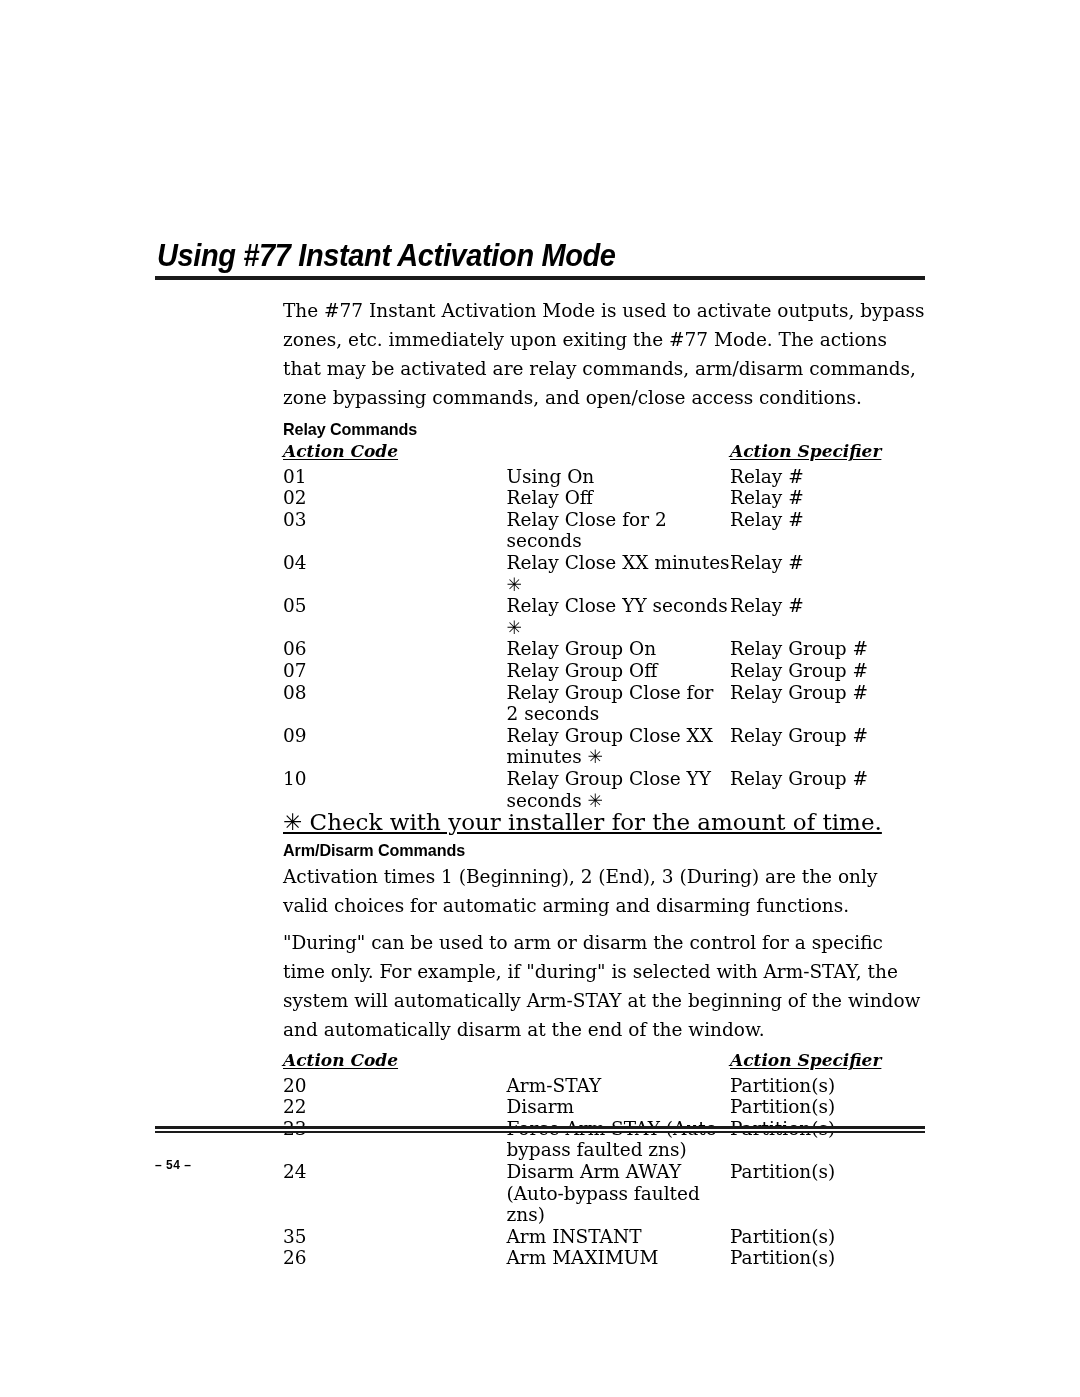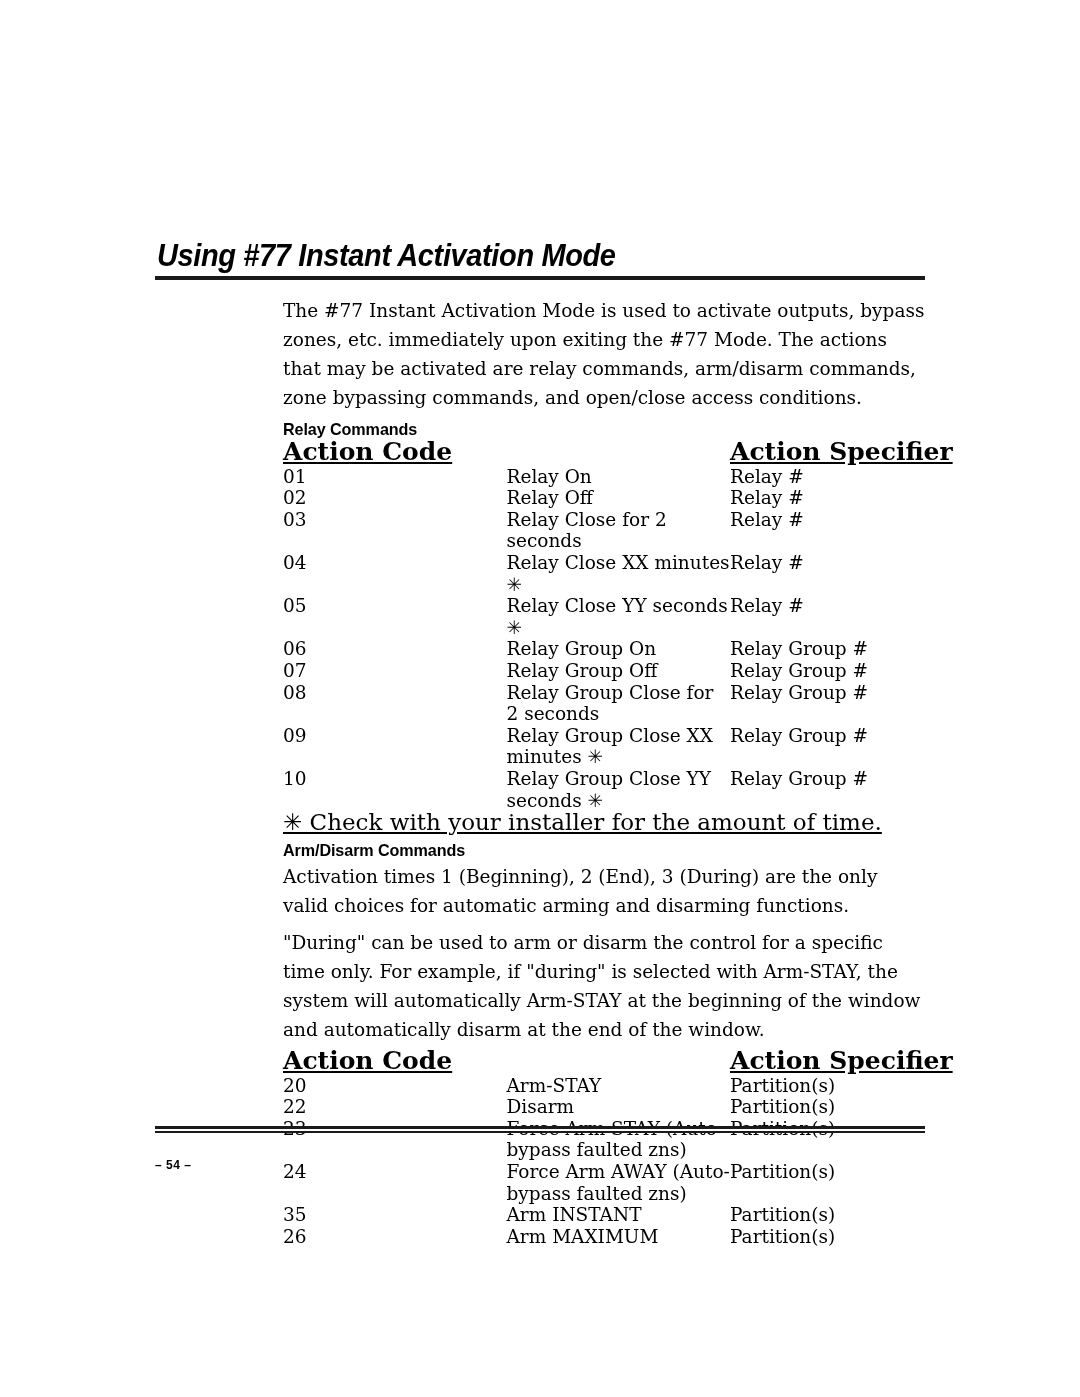--- a/index.html
+++ b/index.html
@@ -88,23 +88,24 @@
     padding: 0;
     text-align: left;
     vertical-align: baseline;
     line-height: 21.6px;
     font-weight: normal;
   }
   table.cmd-table th {
     font-weight: bold;
     text-decoration: underline;
     text-underline-offset: 2px;
-    font-size: 25px;
+    font-size: 17px;
     padding-bottom: 3px;
     white-space: nowrap;
+    font-style: italic;
   }
   th.col-code   { width: 447px; }
   th.col-spec   { width: 198px; padding-left: 0; }
 
   td.cell-code  { width: 52px; white-space: nowrap; margin-top: 26px; }
   td.cell-desc  { width: 395px; }
   td.cell-spec  { width: 198px; padding-left: 30px; white-space: nowrap; }
 
   .footnote {
     font-family: "DejaVu Serif", serif;
@@ -162,21 +163,21 @@
     <table class="cmd-table">
       <thead>
         <tr>
           <th class="col-code" colspan="2">Action Code</th>
           <th class="col-spec">Action Specifier</th>
         </tr>
       </thead>
       <tbody>
         <tr>
           <td class="cell-code">01</td>
-          <td class="cell-desc">Relay On</td>
+          <td class="cell-desc">Using On</td>
           <td class="cell-spec">Relay #</td>
         </tr>
         <tr>
           <td class="cell-code">02</td>
           <td class="cell-desc">Relay Off</td>
           <td class="cell-spec">Relay #</td>
         </tr>
         <tr>
           <td class="cell-code">03</td>
           <td class="cell-desc">Relay Close for 2 seconds</td>
@@ -248,21 +249,21 @@
           <td class="cell-desc">Disarm</td>
           <td class="cell-spec">Partition(s)</td>
         </tr>
         <tr>
           <td class="cell-code">23</td>
           <td class="cell-desc">Force Arm STAY (Auto-bypass faulted zns)</td>
           <td class="cell-spec">Partition(s)</td>
         </tr>
         <tr>
           <td class="cell-code">24</td>
-          <td class="cell-desc">Force Arm AWAY (Auto-bypass faulted zns)</td>
+          <td class="cell-desc">Disarm Arm AWAY (Auto-bypass faulted zns)</td>
           <td class="cell-spec">Partition(s)</td>
         </tr>
         <tr>
           <td class="cell-code">35</td>
           <td class="cell-desc">Arm INSTANT</td>
           <td class="cell-spec">Partition(s)</td>
         </tr>
         <tr>
           <td class="cell-code">26</td>
           <td class="cell-desc">Arm MAXIMUM</td>

